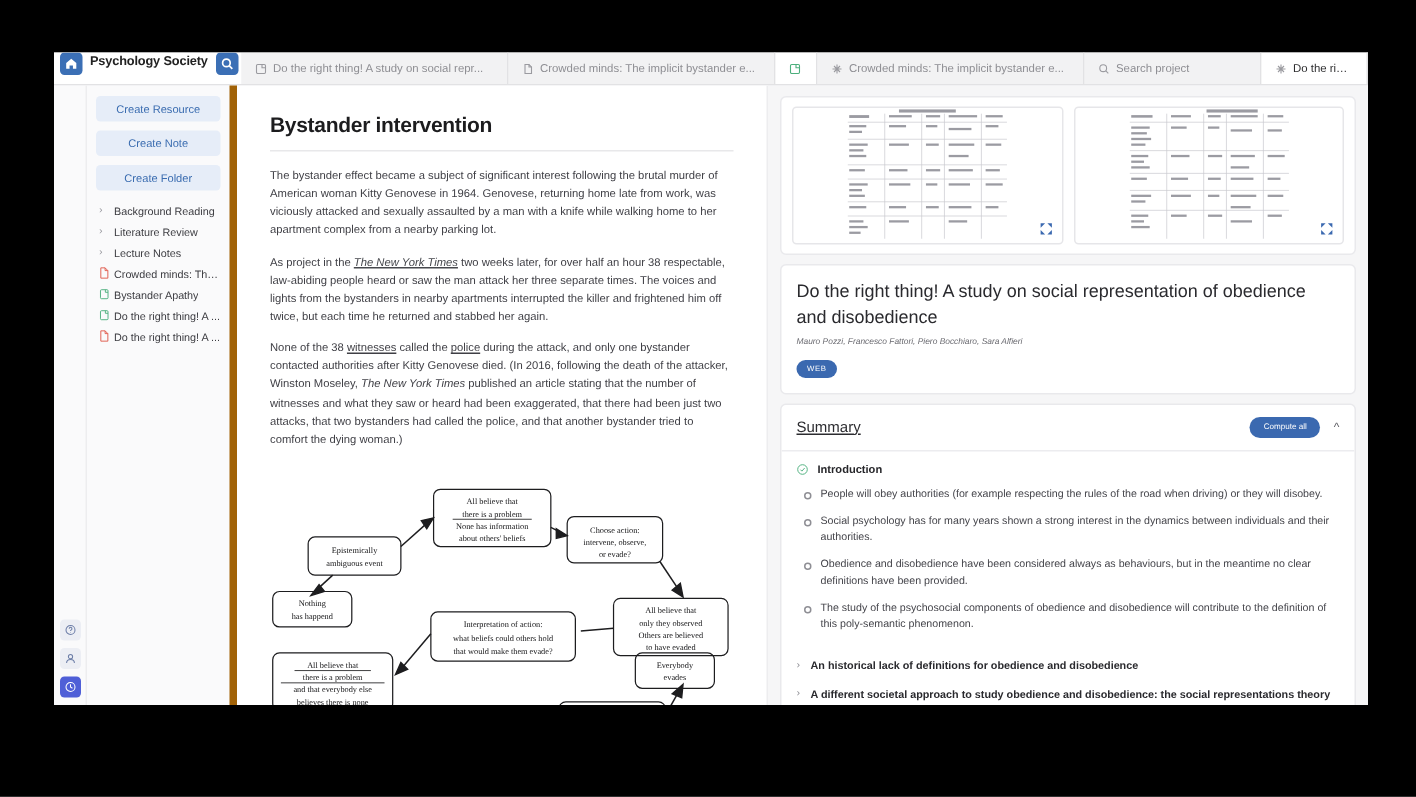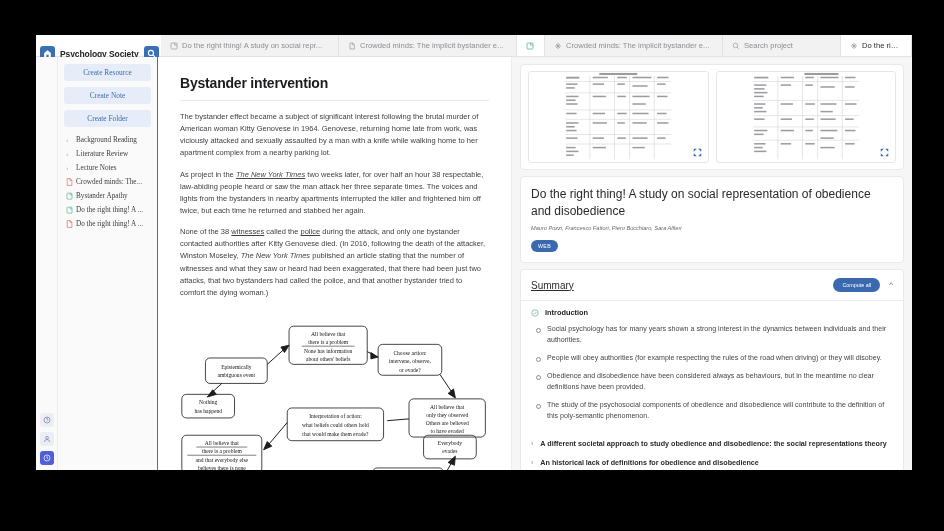--- a/index.html
+++ b/index.html
@@ -22,22 +22,22 @@
     box-shadow: 0 0 28px 10px rgba(0,0,0,0.9);
   }
 
   
   .tabbar {
     height: 22px; display: flex; align-items: stretch;
     background: #f2f2f3; flex: 0 0 auto;
     border-bottom: 1px solid #e2e2e4;
   }
   .brandzone {
-    display: flex; align-items: center; gap: 5px;
-    padding: 16px 5px 0 4px; background: #fff;
+    display: flex; gap: 5px;
+    padding: 0 5px 0 4px; background: #fff;
     flex: 0 0 auto; width: 125px;
   }
   .homebtn {
     width: 15px; height: 15px; border-radius: 3px;
     background: #3b6fb5; color: #fff;
     display: flex; align-items: center; justify-content: center;
     flex: 0 0 auto;
   }
   .homebtn svg { width: 9px; height: 9px; fill: #fff; }
   .brandname {
@@ -90,22 +90,22 @@
     width: 14px; height: 14px; border-radius: 3px;
     background: #eceef4; display: flex; align-items: center; justify-content: center;
   }
   .railicon svg { width: 8px; height: 8px; stroke: #6e7fa8; fill: none; stroke-width: 1.4; }
   .railicon.accent { background: #4f5fd7; }
   .railicon.accent svg { stroke: #fff; }
 
   
   .sidebar {
     width: 100px; flex: 0 0 100px; background: #fafafb;
-    border-right: 1px solid #a16207;
-    padding: 7px 6px 0 6px; overflow: hidden; font-family: Liberation Serif, serif;
+    border-right: 5px solid #a16207;
+    padding: 7px 6px 0 6px; overflow: hidden;
   }
   .createbtn {
     height: 17px; border-radius: 3px; background: #e6edf8;
     display: flex; align-items: center; justify-content: center;
     font-size: 7.4px; color: #3a6cb0; margin-bottom: 6px;
     white-space: nowrap;
   }
   .sidelist { margin-top: 5px; }
   .sideitem {
     display: flex; align-items: center; gap: 3px;
@@ -604,32 +604,32 @@
             <span class="chk">
               <svg viewBox="0 0 14 14" fill="none" stroke="#4caf7d" stroke-width="1.1">
                   <circle cx="7" cy="7" r="5.6"></circle>
                   <path d="M4.6 7.2l1.7 1.7 3.2-3.6"></path>
                 </svg>
             </span>
             <span class="sname">Introduction</span>
           </div>
 
           <ul class="bullets">
+            <li>People will obey authorities (for example respecting the rules of the road when driving) or they will disobey.</li>
             <li>Social psychology has for many years shown a strong interest in the dynamics between individuals and their authorities.</li>
-            <li>People will obey authorities (for example respecting the rules of the road when driving) or they will disobey.</li>
             <li>Obedience and disobedience have been considered always as behaviours, but in the meantime no clear definitions have been provided.</li>
             <li>The study of the psychosocial components of obedience and disobedience will contribute to the definition of this poly-semantic phenomenon.</li>
           </ul>
 
           <div class="collapsed-row">
             <span class="rchev">›</span>
-            <span class="rtext">A different societal approach to study obedience and disobedience: the social representations theory</span>
+            <span class="rtext">An historical lack of definitions for obedience and disobedience</span>
           </div>
           <div class="collapsed-row">
             <span class="rchev">›</span>
-            <span class="rtext">An historical lack of definitions for obedience and disobedience</span>
+            <span class="rtext">A different societal approach to study obedience and disobedience: the social representations theory</span>
           </div>
         </div>
 
       </div>
     </div>
   </div>
 </div>
 
 </body></html>

